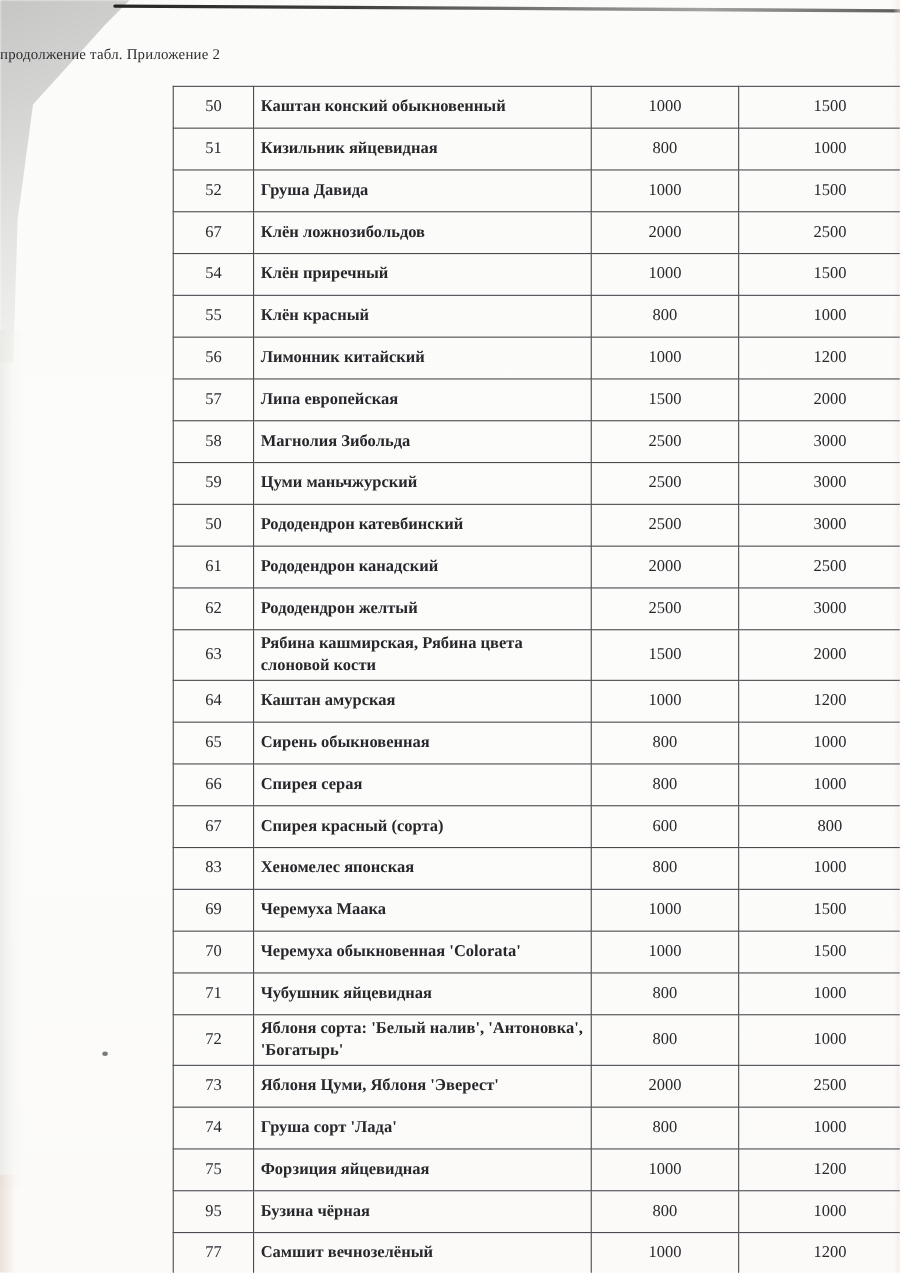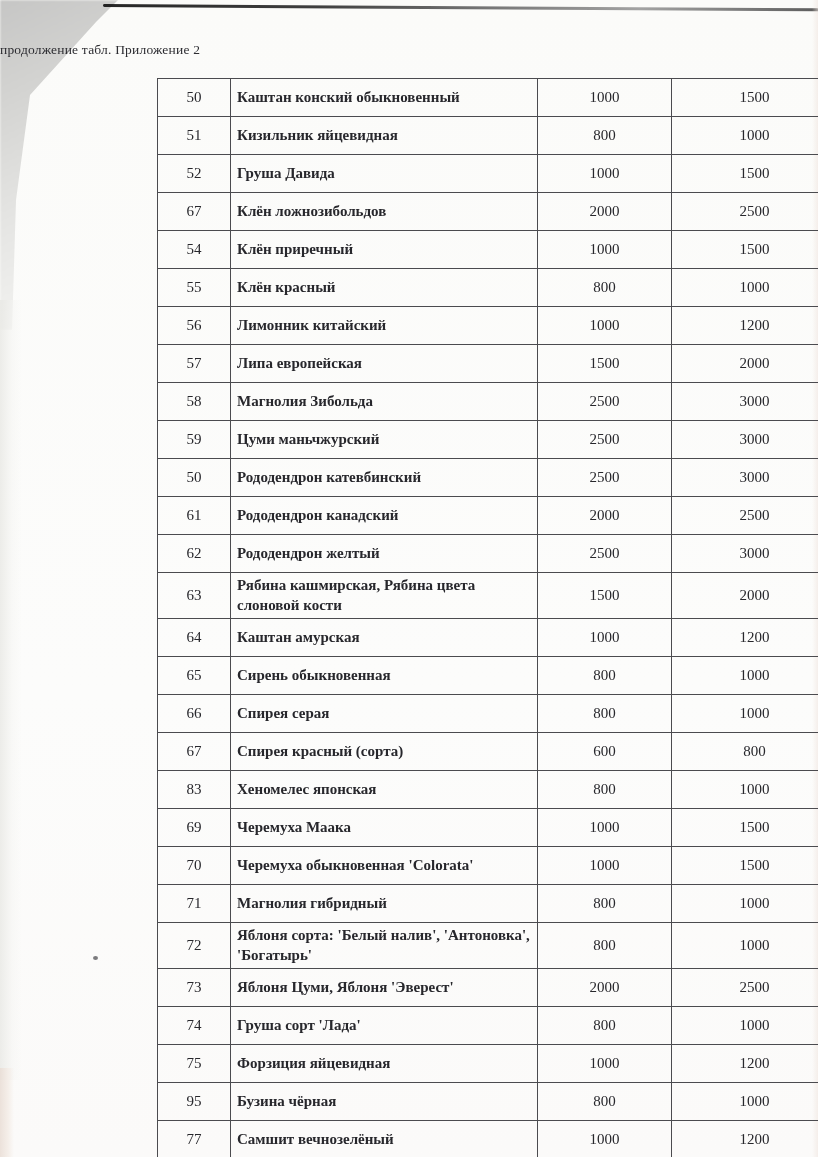--- a/index.html
+++ b/index.html
@@ -250,21 +250,21 @@
           <td class="col-p2">1500</td>
         </tr>
         <tr>
           <td class="col-num">70</td>
           <td class="col-name">Черемуха обыкновенная 'Colorata'</td>
           <td class="col-p1">1000</td>
           <td class="col-p2">1500</td>
         </tr>
         <tr>
           <td class="col-num">71</td>
-          <td class="col-name">Магнолия гибридный</td>
+          <td class="col-name">Чубушник яйцевидная</td>
           <td class="col-p1">800</td>
           <td class="col-p2">1000</td>
         </tr>
         <tr>
           <td class="col-num">72</td>
           <td class="col-name">Яблоня сорта: 'Белый налив', 'Антоновка', 'Богатырь'</td>
           <td class="col-p1">800</td>
           <td class="col-p2">1000</td>
         </tr>
         <tr>

